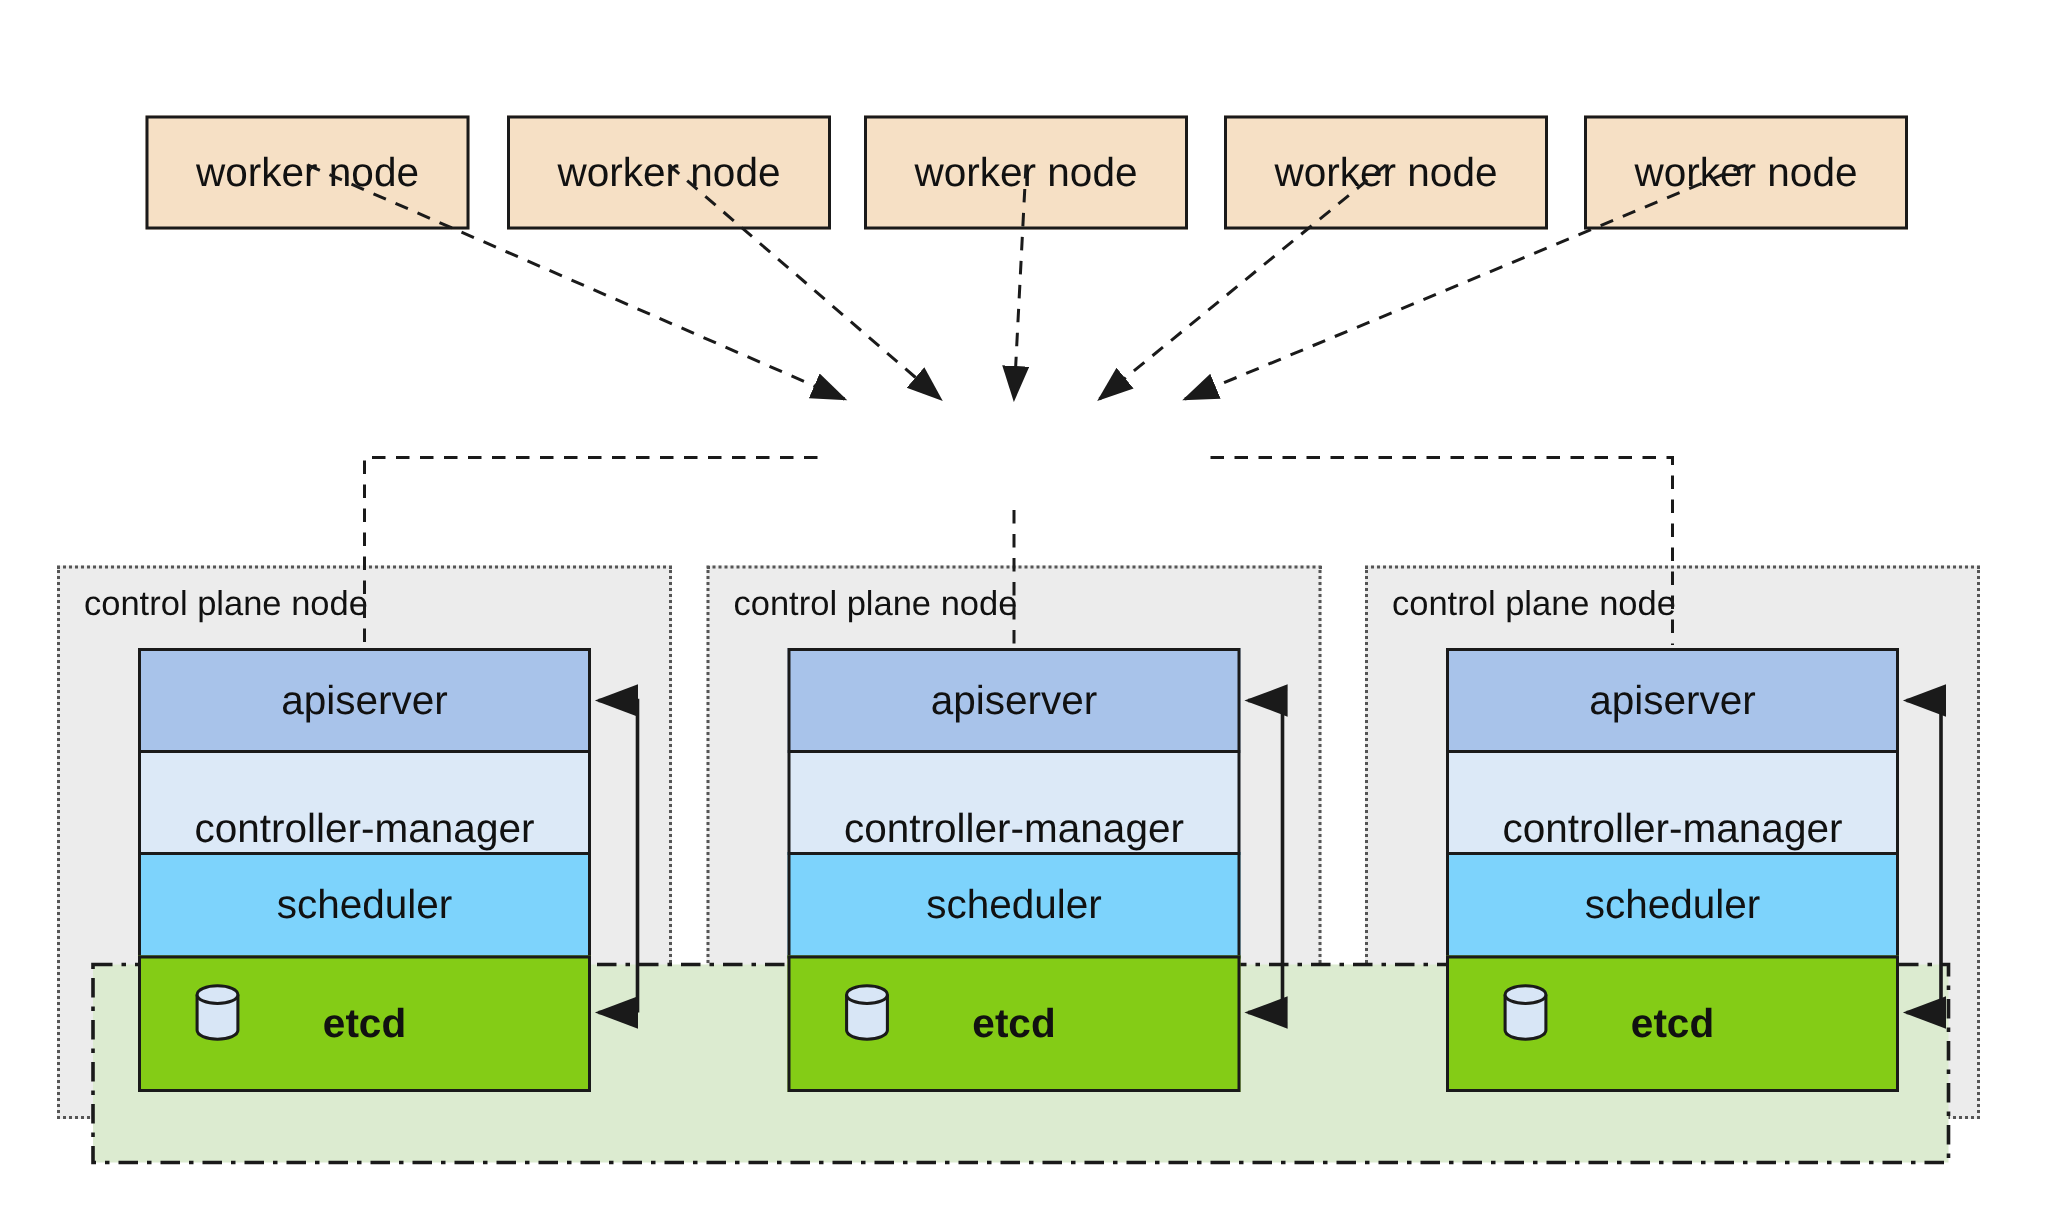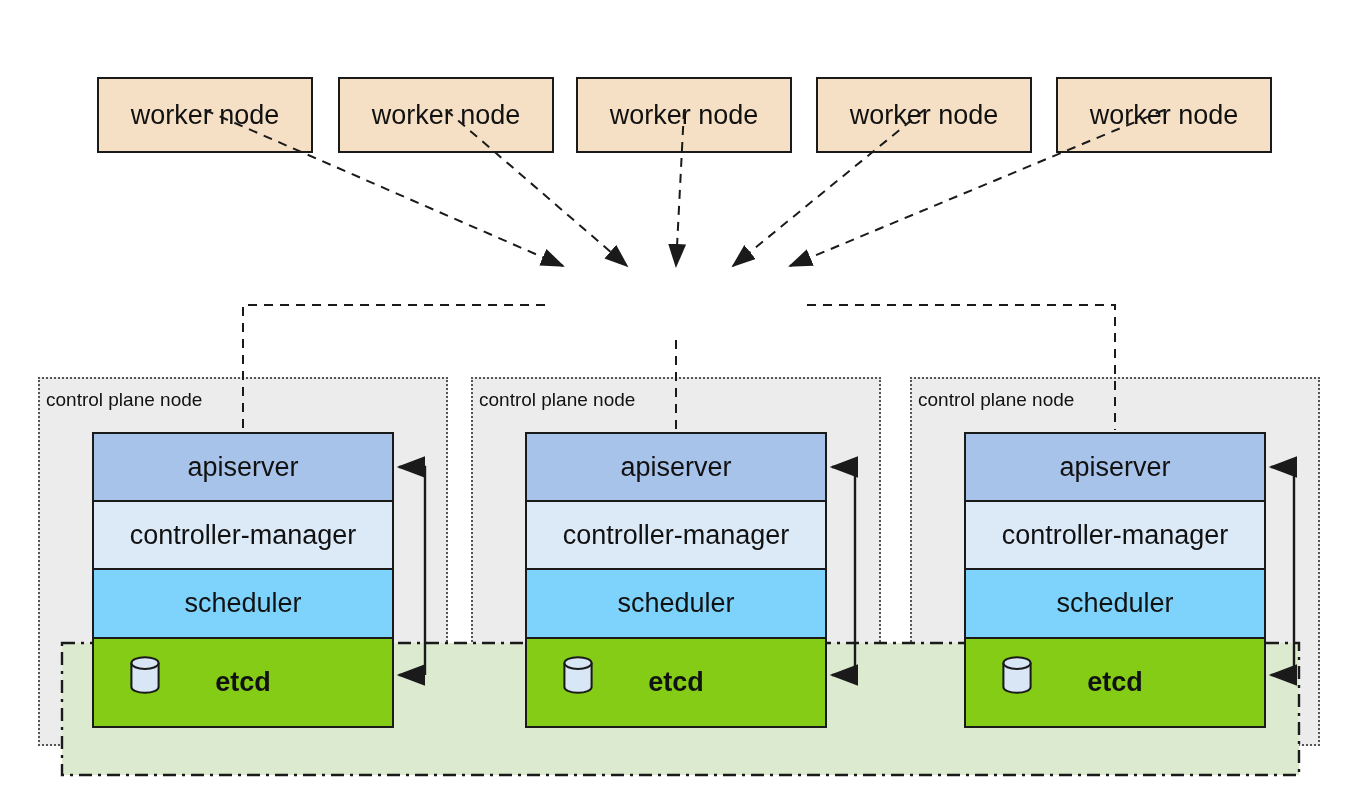--- a/index.html
+++ b/index.html
@@ -20,37 +20,37 @@
     background:#f5d678;border:2px solid #1a1a1a;
     display:flex;align-items:center;justify-content:center;
     font-size:27px;z-index:3;
   }
   
   .cp{
     position:absolute;top:377px;width:410px;height:369px;box-sizing:border-box;
     background:#ececec;border:2px dotted #555;z-index:1;
   }
   .cp-label{
-    position:absolute;left:6px;top:10px;font-size:19px;color:#111;
+    position:absolute;left:16px;top:10px;font-size:23px;color:#111;
   }
   
   .green-layer{position:absolute;left:0;top:0;width:1368px;height:810px;z-index:2;}
   .cluster-label{
     position:absolute;left:0;top:731px;width:1368px;text-align:center;
     font-size:19px;z-index:3;
   }
   
   .stack{position:absolute;top:432px;width:302px;height:278px;z-index:3;}
   .row{
     position:absolute;left:0;width:302px;box-sizing:border-box;
     border:2px solid #1a1a1a;display:flex;align-items:center;justify-content:center;
     font-size:27px;
   }
   .row.apiserver{top:0;height:70px;background:#a8c3ea;}
-  .row.cmgr{top:68px;height:70px;background:#dce9f7;}
+  .row.cmgr{top:68px;height:70px;background:#dce9f7;align-items:flex-end;}
   .row.sched{top:136px;height:71px;background:#7dd3fc;}
   .row.etcd{top:205px;height:91px;background:#84cc16;font-weight:bold;}
   .cyl{position:absolute;left:34px;top:16px;}
   
   .overlay{position:absolute;left:0;top:0;width:1368px;height:810px;z-index:4;pointer-events:none;}
   .overlay .dash{fill:none;stroke:#1a1a1a;stroke-width:2;stroke-dasharray:9 7;}
   .overlay .solid{fill:none;stroke:#1a1a1a;stroke-width:2.4;}
 </style>
 </head>
 <body>

